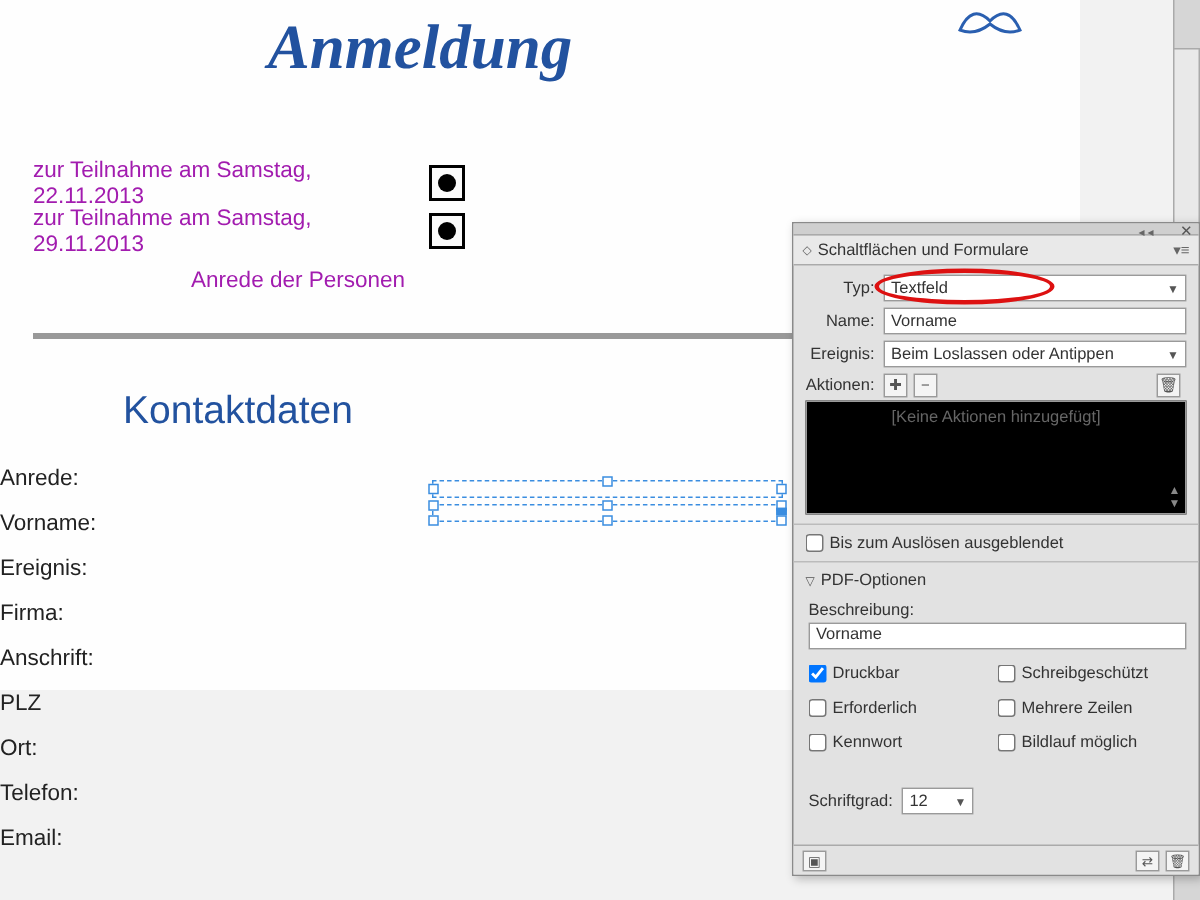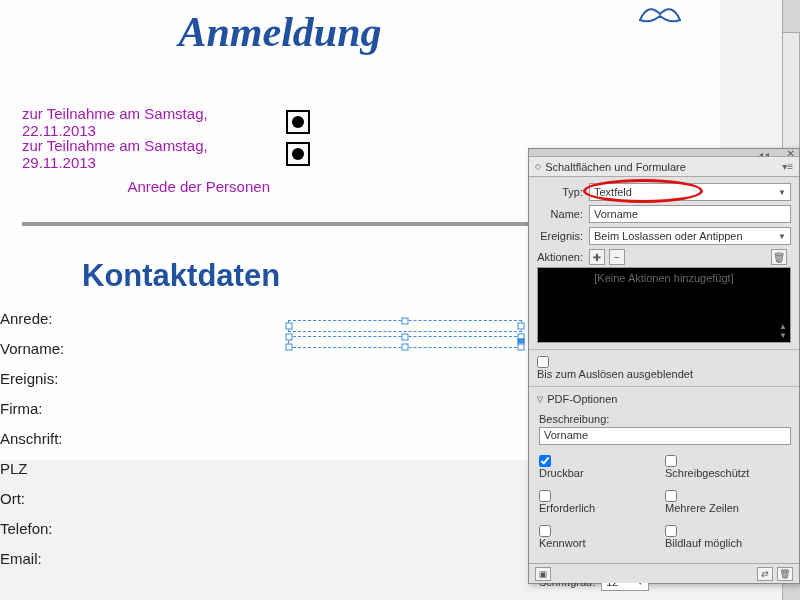--- a/index.html
+++ b/index.html
@@ -16,22 +16,22 @@
   .reg-rows { position: absolute; top: 106px; left: 22px; }
   .reg-row { display: flex; align-items: center; height: 32px; font-size: 15px; color: #a21caf; }
   .reg-row .lbl { width: 258px; text-align: left; }
   .reg-row .lbl.right { text-align: right; padding-right: 10px; }
   .sqbtn { width: 24px; height: 24px; border: 2px solid #000; display: flex;
            align-items: center; justify-content: center; background: #fafafa; margin-left: 6px; }
   .sqbtn .dot { width: 12px; height: 12px; background: #000; border-radius: 50%; }
 
   .hr { position: absolute; left: 22px; top: 222px; width: 680px; height: 4px; background: #999; }
 
-  .section-title { position: absolute; left: 82px; top: 258px; font-size: 31px;
-                   font-weight: bold; color: #22529f; }
+  .section-title { position: absolute; left: 82px; top: 258px; font-size: 26px;
+                   font-weight: normal; color: #22529f; }
 
   .klabels { position: absolute; left: 0; top: 304px; width: 260px; }
   .klabels div { font-size: 15px; color: #222; height: 30px; line-height: 30px; }
 
   
   .field-sel { position: absolute; border: 1.5px dashed #3a8de0; }
   .field-sel .h { position: absolute; width: 7px; height: 7px; background: #fff;
                   border: 1px solid #3a8de0; transform: translate(-50%,-50%); }
   .field-sel .hs { background: #3a8de0; }
 
@@ -68,21 +68,21 @@
                  font-size: 10px; color: #555; }
   .act-row .trash { margin-left: auto; }
 
   .act-list { height: 76px; background: #000000; border: 1px solid #9a9a9a; margin: 2px 0 6px 0;
               display: flex; flex-direction: column; font-size: 11px; color: #666; position: relative; }
   .act-list .noact { text-align: center; padding-top: 4px; }
   .act-list .updown { position: absolute; right: 3px; bottom: 2px; font-size: 8px; color: #888; }
 
   .divider { height: 1px; background: #bbb; margin: 6px -8px; }
 
-  .chk-row { display: flex; align-items: flex-start; margin: 4px 0; flex-direction: column; }
+  .chk-row { display: flex; align-items: flex-end; margin: 4px 0; }
   .chk-row input { margin-right: 4px; width: 12px; height: 12px; }
   .chk-row label { font-size: 11px; }
 
   .grp-head { display: flex; align-items: center; margin: 4px 0 6px 0; font-size: 11px; }
   .grp-head .tw { margin-right: 4px; font-size: 8px; color: #555; }
 
   .pdf-box { padding: 2px 0 4px 2px; }
   .pdf-box .desc-lab { font-size: 11px; margin-bottom: 2px; }
   .pdf-box .desc-in { height: 18px; background: #fff; border: 1px solid #9a9a9a;
                       font-size: 11px; padding: 1px 4px; margin-bottom: 6px; }

